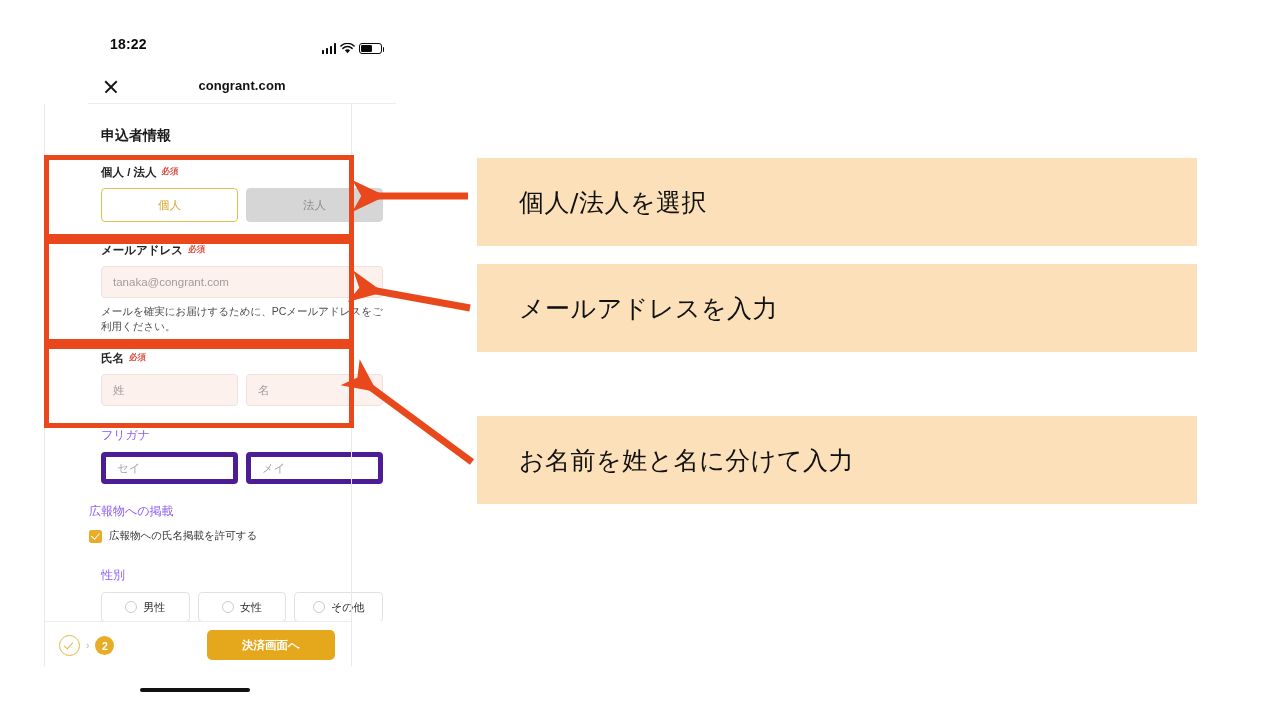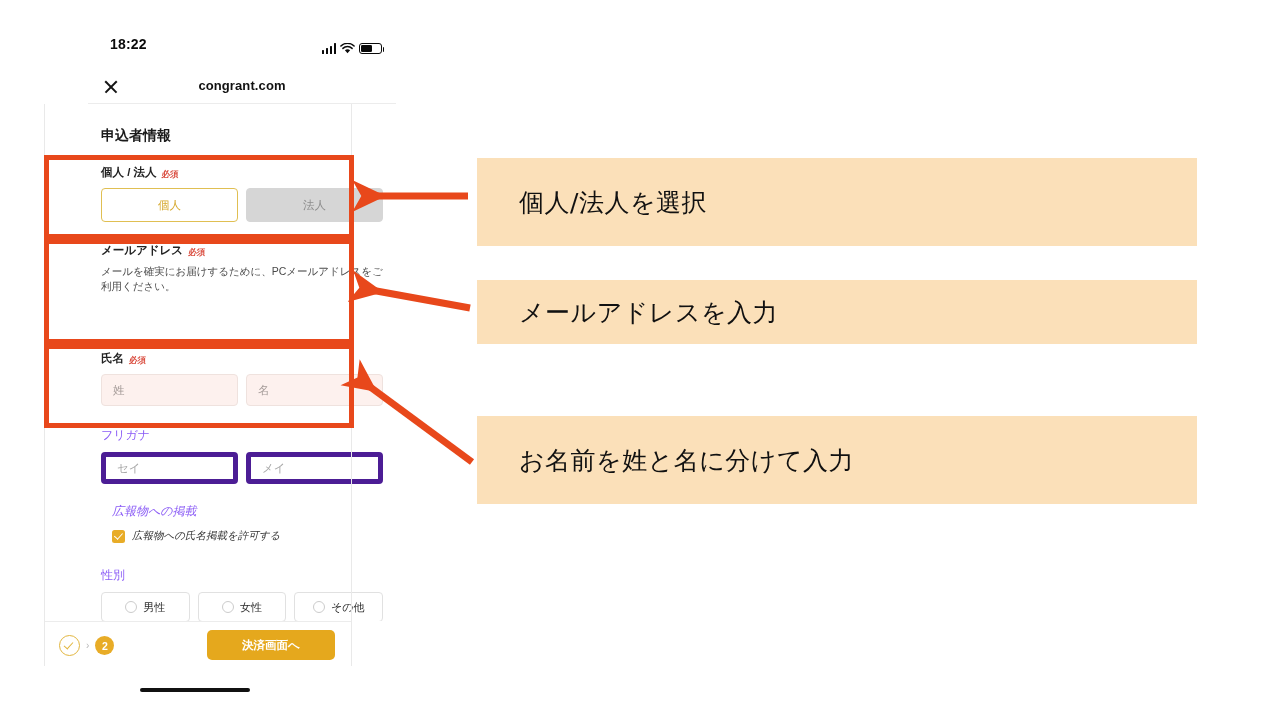--- a/index.html
+++ b/index.html
@@ -134,21 +134,21 @@
     font-size: 14px;
     font-weight: 700;
     color: #1a1a1a;
   }
 
   .field-label {
     font-size: 11.5px;
     font-weight: 700;
     color: #222;
     display: flex;
-    align-items: flex-end;
+    align-items: flex-start;
     gap: 5px;
   }
   .field-label.light { font-weight: 400; font-size: 12px; color: #8b5cf6; }
   .req {
     font-size: 8.5px;
     font-weight: 700;
     color: #d94a3c;
     transform: translateY(1px);
   }
 
@@ -169,21 +169,21 @@
     background: #ffffff;
     border: 5px solid #4c1d95;
     color: #a8a8a8;
   }
 
   
   #sec-type  { position: absolute; left: 12px; top: 60px; width: 282px; }
   #sec-email { position: absolute; left: 12px; top: 138px; width: 282px; }
   #sec-name  { position: absolute; left: 12px; top: 246px; width: 282px; }
   #sec-kana  { position: absolute; left: 12px; top: 322px; width: 282px; }
-  #sec-pr    { position: absolute; left: 23px; top: 398px; width: 282px; font-style: italic; }
+  #sec-pr    { position: absolute; left: 0; top: 398px; width: 282px; }
   #sec-gender{ position: absolute; left: 12px; top: 462px; width: 282px; }
 
   .toggle-row { display: flex; gap: 8px; margin-top: 8px; }
   .toggle-btn {
     flex: 1;
     height: 34px;
     border-radius: 4px;
     display: flex;
     align-items: center;
     justify-content: center;
@@ -335,21 +335,21 @@
     display: flex;
     align-items: center;
     padding-left: 42px;
     box-sizing: border-box;
     font-size: 25px;
     color: #111;
     letter-spacing: 0.5px;
     font-family: "DejaVu Sans", "Liberation Sans", sans-serif;
   }
   #ann-1 { left: 477px; top: 158px; width: 720px; height: 88px; }
-  #ann-2 { left: 477px; top: 280px; width: 720px; height: 64px; font-family: Liberation Mono, monospace; }
+  #ann-2 { left: 477px; top: 264px; width: 720px; height: 88px; font-family: Liberation Mono, monospace; }
   #ann-3 { left: 477px; top: 416px; width: 720px; height: 88px; }
 
   #arrows { position: absolute; left: 0; top: 0; width: 1280px; height: 720px; pointer-events: none; }
 </style>
 </head>
 <body>
 
 <div id="phone">
 
   <div id="statusbar">
@@ -392,20 +392,21 @@
         <div class="toggle-btn sel">個人</div>
         <div class="toggle-btn unsel">法人</div>
       </div>
     </div>
 
     <div id="sec-email">
       <div class="field-label">
         <span>メールアドレス</span>
         <span class="req">必須</span>
       </div>
+      <div class="ipt" style="margin-top:8px;">tanaka@congrant.com</div>
       <div class="hint">メールを確実にお届けするために、PCメールアドレスをご利用ください。</div>
     </div>
 
     <div id="sec-name">
       <div class="field-label">
         <span>氏名</span>
         <span class="req">必須</span>
       </div>
       <div class="two-col">
         <div class="ipt">姓</div>

